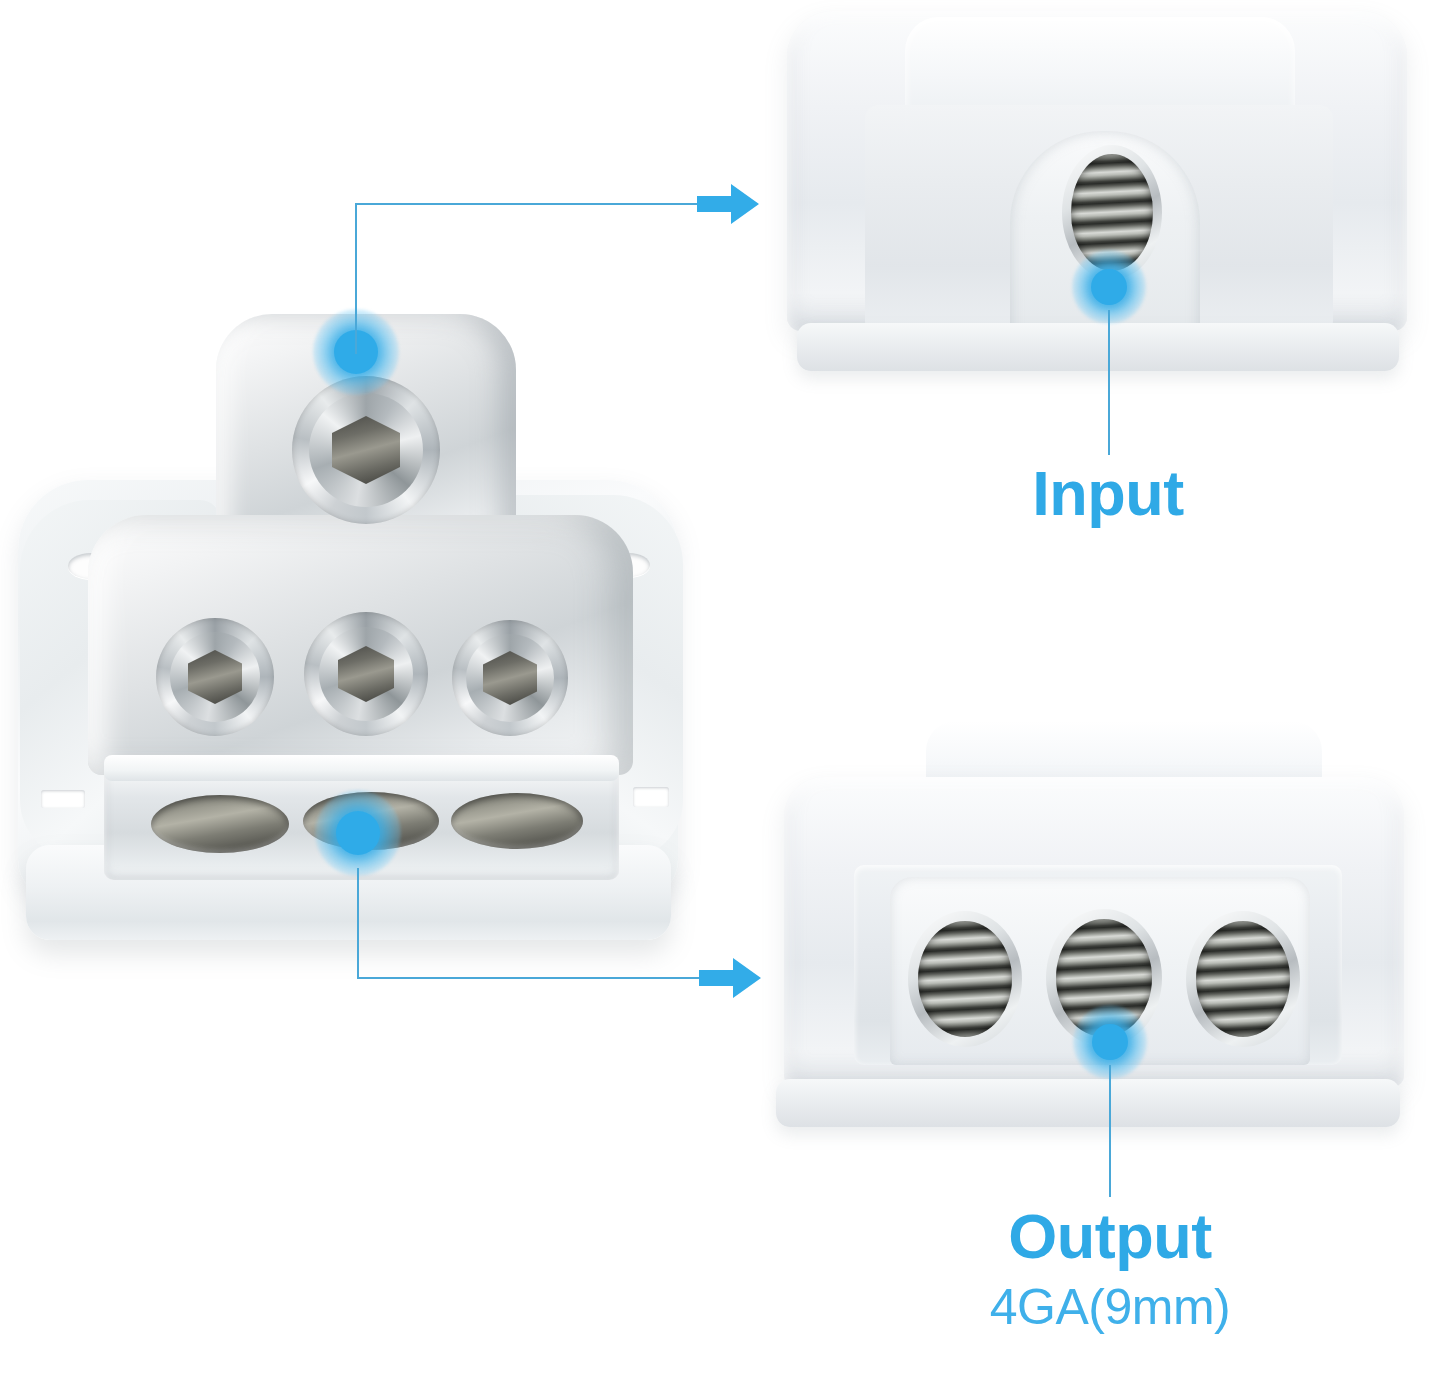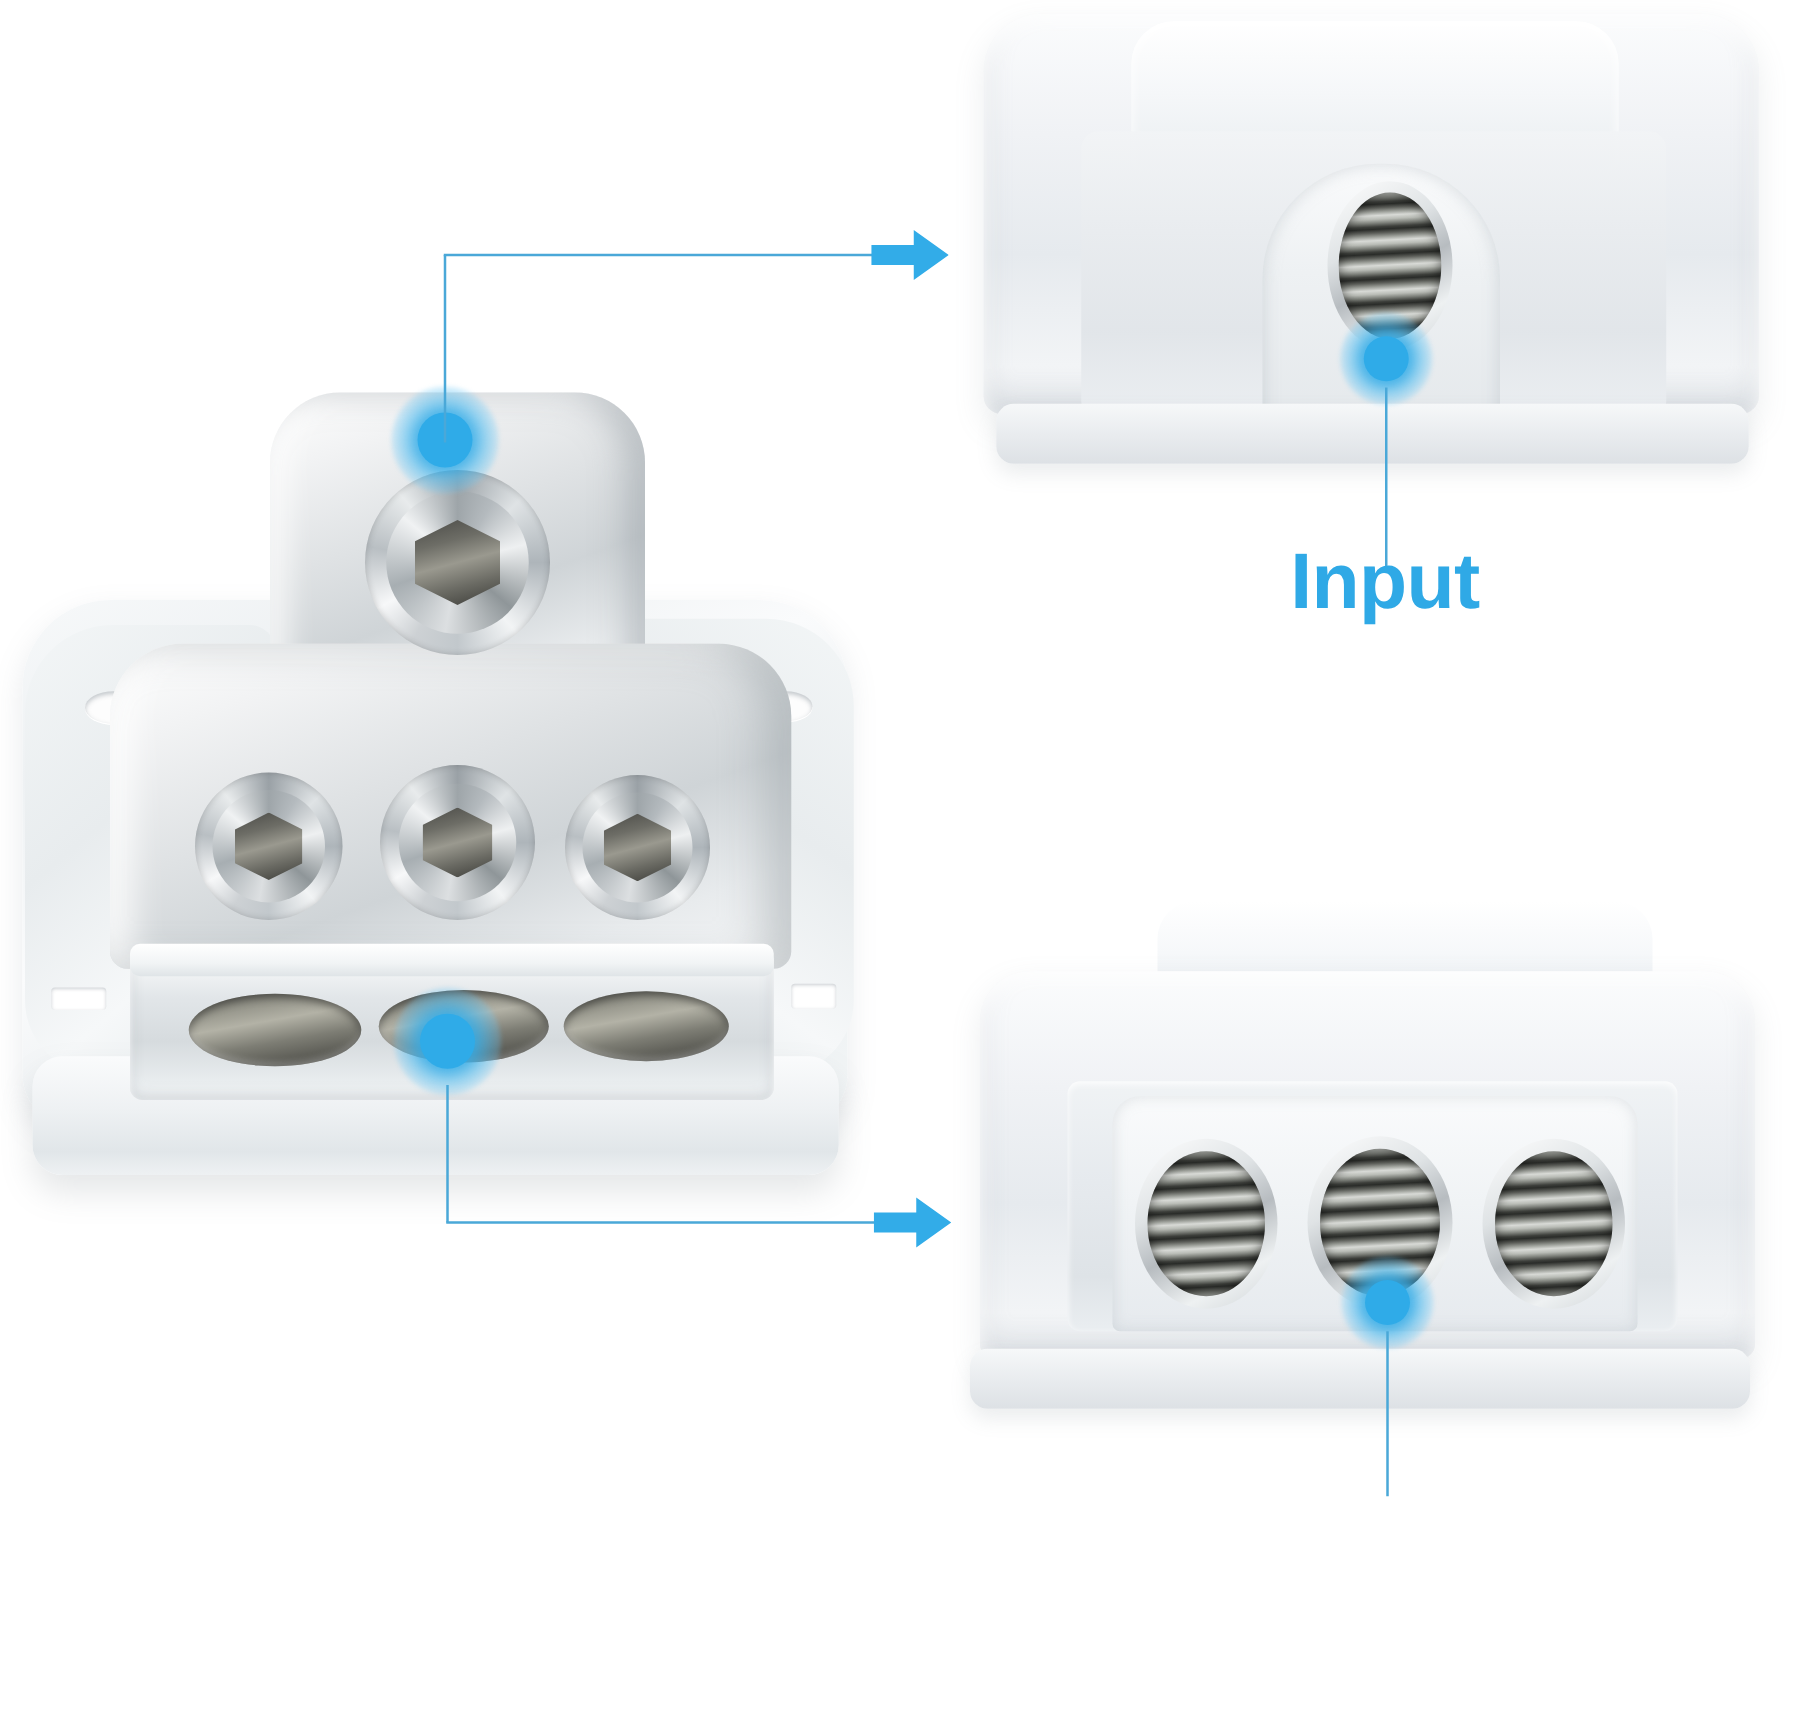--- a/index.html
+++ b/index.html
@@ -225,21 +225,21 @@
     <div class="fv-foot" style="left:22px;top:318px;width:602px;height:48px;
                 box-shadow:0 8px 16px rgba(130,140,150,.16);"></div>
   </div>
 
   <div class="dot-wrap sm" style="left:1109px;top:287px;">
     <div class="dot-glow"></div>
     <div class="dot-core"></div>
   </div>
   <div class="blue-line vline" style="left:1108px;top:310px;height:145px;"></div>
 
-  <div class="lbl" style="left:858px;top:434px;width:500px;">
+  <div class="lbl" style="left:858px;top:462px;width:500px;">
     <span class="big">Input</span>
   </div>
 
   <div class="frontview" style="left:758px;top:715px;width:680px;height:420px;">
 
     <div class="fv-lid" style="left:168px;top:6px;width:396px;height:82px;border-radius:30px 30px 8px 8px;
                 background:linear-gradient(180deg,#ffffff 0%,#f6f8fa 50%,#eaeef1 100%);"></div>
 
     <div class="fv-shell" style="left:26px;top:62px;width:620px;height:310px;
                 border-radius:40px 40px 12px 12px;
@@ -267,20 +267,24 @@
     <div class="fv-foot" style="left:18px;top:364px;width:624px;height:48px;
                 box-shadow:0 8px 16px rgba(130,140,150,.16);"></div>
   </div>
 
   <div class="dot-wrap sm" style="left:1110px;top:1042px;">
     <div class="dot-glow"></div>
     <div class="dot-core"></div>
   </div>
   <div class="blue-line vline" style="left:1109px;top:1065px;height:132px;"></div>
 
+  <div class="lbl" style="left:860px;top:1205px;width:500px;">
+    <span class="big">Output</span>
+    <span class="sub">4GA(9mm)</span>
+  </div>
 
   <div class="dot-wrap" style="left:356px;top:352px;">
     <div class="dot-glow"></div>
     <div class="dot-core"></div>
   </div>
 
   <div class="blue-line vline" style="left:355px;top:204px;height:150px;"></div>
   <div class="blue-line hline" style="left:355px;top:203px;width:345px;"></div>
 
   <svg class="arrow" viewBox="0 0 62 44" style="left:697px;top:182px;width:62px;height:44px;">

